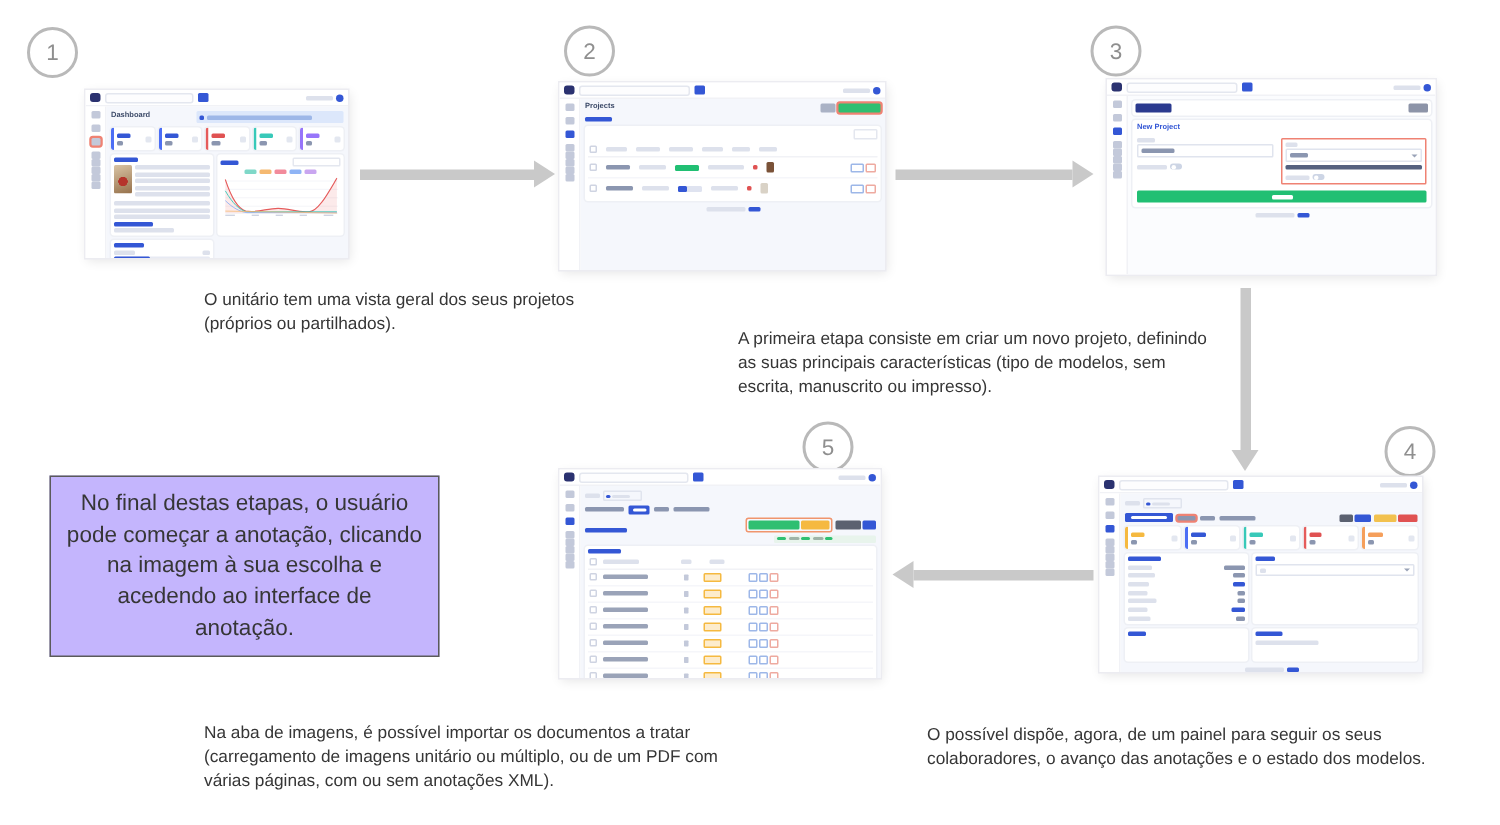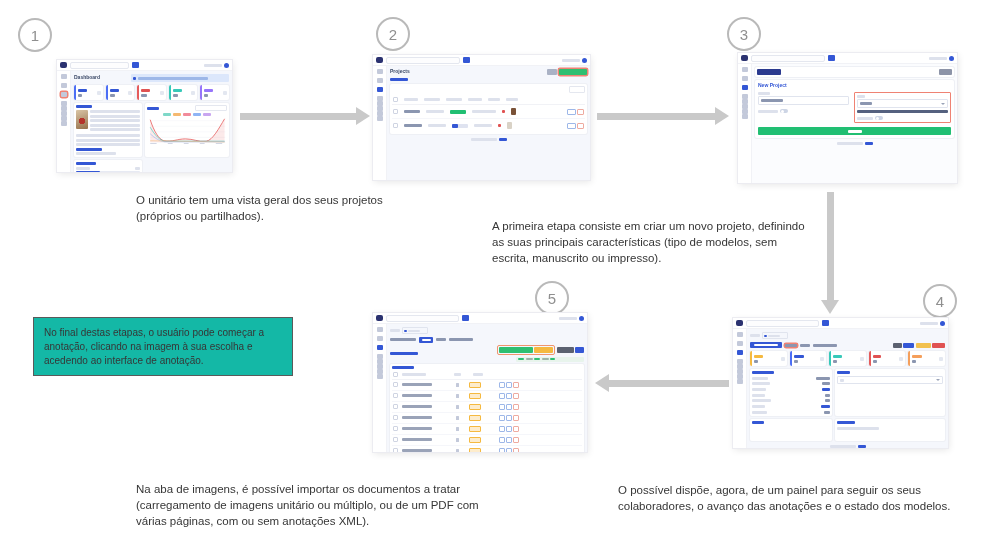--- a/index.html
+++ b/index.html
@@ -4,21 +4,21 @@
 <style>
   html,body{margin:0;padding:0;}
   body{width:1000px;height:550px;position:relative;background:#ffffff;
        font-family:"Liberation Sans",sans-serif;overflow:hidden;}
 
   
   .stepnum{position:absolute;width:30px;height:30px;border:2px solid #b9b9b9;border-radius:50%;
            color:#8f8f8f;font-size:15px;display:flex;align-items:center;justify-content:center;background:#fff;}
   .caption{position:absolute;color:#363636;font-size:11.5px;line-height:1.38;}
   .notebox{position:absolute;border:1px solid #5a5a5a;padding:8px 10px;color:#363636;
-           font-size:10px;line-height:1.38;background:#14b8a6;}
+           font-size:15px;line-height:1.38;background:#c4b5fd;text-align:center;}
   .shaft{position:absolute;background:#c9c9c9;}
   .head{position:absolute;width:0;height:0;}
   .head.right{border-left:14px solid #c9c9c9;border-top:9px solid transparent;border-bottom:9px solid transparent;}
   .head.left{border-right:14px solid #c9c9c9;border-top:9px solid transparent;border-bottom:9px solid transparent;}
   .head.down{border-top:14px solid #c9c9c9;border-left:9px solid transparent;border-right:9px solid transparent;}
 
   
   .app{position:absolute;background:#fff;display:flex;flex-direction:column;
        box-shadow:0 0 0 1px #ececf1,1px 2px 7px rgba(0,0,0,.10);font-size:5px;overflow:hidden;}
   .topbar{height:10px;flex:0 0 10px;display:flex;align-items:center;gap:3px;padding:0 3px;border-bottom:1px solid #f1f2f6;background:#fff;}

